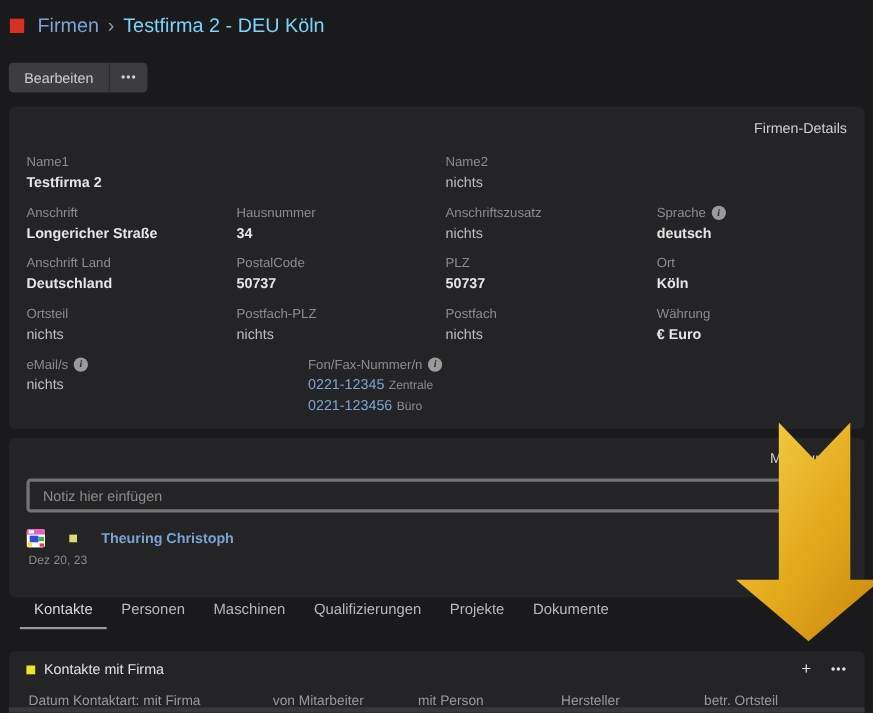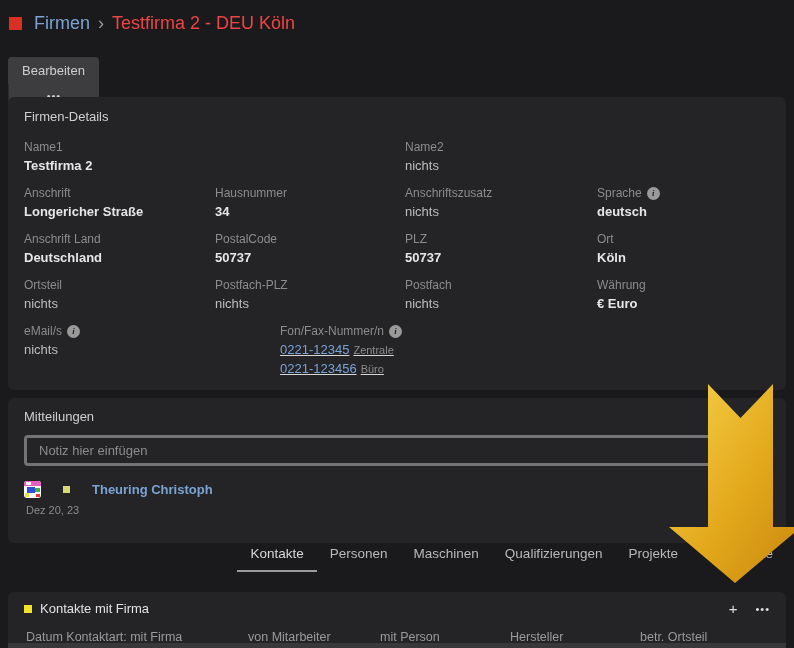--- a/index.html
+++ b/index.html
@@ -11,66 +11,66 @@
     color:#d6d6d6;
     -webkit-font-smoothing:antialiased;
   }
   .abs { position:absolute; }
 
   
   .breadcrumb { top:13px; left:9px; display:flex; align-items:center; gap:8px; font-size:18px; }
   .red-square { width:13px; height:13px; background:#d93025; display:inline-block; margin-right:4px; }
   .crumb-link { color:#7aa3d4; cursor:pointer; }
   .crumb-sep { color:#9a9a9a; }
-  .crumb-current { color:#ef4444;text-align:right; }
+  .crumb-current { color:#7dd3fc;text-align:right; }
 
   
   .toolbar { top:57px; left:8px; display:flex; }
-  .btn-group { display:flex; background:#3d3d40; border-radius:4px; overflow:hidden;flex-direction:column; }
+  .btn-group { display:flex; background:#3d3d40; border-radius:4px; overflow:hidden; }
   .btn { padding:6px 14px; font-size:13px; color:#cfcfcf; cursor:pointer; background:transparent; border:none; font-family:inherit; }
   .btn-more-seg { border-left:1px solid #2c2c2e; padding:6px 10px; letter-spacing:1px; font-size:11px; }
 
   
   .panel { left:8px; right:8px; background:#242427; border-radius:6px; }
-  .panel-title { font-size:13px; color:#d0d0d0; }
+  .panel-title { font-size:13px; color:#d0d0d0;text-align:right; }
 
   .panel-details { top:97px; height:293px; padding:12px 16px; }
   .panel-details .panel-title { margin-bottom:16px; }
   .field-row { display:grid; grid-template-columns:191px 190px 192px 1fr; margin-bottom:13px; }
   .field-label { font-size:12px; color:#8c8c8c; margin-bottom:4px; display:flex; align-items:center; gap:5px; }
   .field-value { font-size:13px; color:#e6e6e6; font-weight:bold; }
   .field-value.muted { font-weight:normal; color:#bdbdbd; }
   .info-icon { width:13px; height:13px; border-radius:50%; background:#9a9a9a; color:#242427;
                font-size:9px; font-weight:bold; display:inline-flex; align-items:center; justify-content:center;
                font-family:"Liberation Serif", serif; font-style:italic; }
   .row-special { display:flex; margin-bottom:0; }
   .col-email { width:256px; }
   .col-phone { width:253px; }
   .link { color:#7aa3d4; cursor:pointer; text-decoration:none; font-weight:normal; }
-  .phone-line { font-size:13px; margin-bottom:4px;text-decoration:underline; }
+  .phone-line { font-size:13px; margin-bottom:4px; }
   .phone-tag { font-size:11px; color:#8c8c8c; margin-left:4px; }
 
   
   .panel-messages { top:398px; height:145px; padding:11px 16px; }
   .panel-more { position:absolute; top:9px; right:12px; color:#bdbdbd; font-size:11px; letter-spacing:1px; cursor:pointer; }
   .note-input {
     margin-top:11px; width:100%; height:31px; background:transparent;
     border:3px solid #737373; border-radius:4px; color:#d6d6d6;
     font-size:13px; padding:0 12px; font-family:inherit;
   }
   .note-input::placeholder { color:#8c8c8c; opacity:1; }
   .activity { margin-top:15px; display:flex; align-items:center; gap:22px; font-size:13px; }
   .avatar { width:17px; height:17px; border-radius:3px; overflow:hidden; flex:0 0 auto; }
   .mini-square { width:7px; height:7px; background:#d9d973; display:inline-block; flex:0 0 auto; }
   .activity-user { color:#7aa3d4; font-weight:bold; cursor:pointer; }
   .activity-action { color:#9a9a9a; }
   .activity-date { margin-top:6px; margin-left:2px; font-size:11px; color:#8a8a8a; }
 
   
-  .tabs { top:540px; left:8px; right:8px; display:flex; padding-left:10px; height:32px;justify-content:flex-end; }
+  .tabs { top:540px; left:8px; right:8px; display:flex; padding-left:10px; height:32px; }
   .tab { padding:6px 13px; font-size:13.5px; color:#b9b9b9; cursor:pointer; border-bottom:2px solid transparent; }
   .tab.active { color:#d8d8d8; border-bottom-color:#9a9a9a; }
 
   
   .panel-contacts { top:592px; height:62px; border-bottom-left-radius:0; border-bottom-right-radius:0; }
   .contacts-header { display:flex; align-items:center; padding:8px 14px 0 16px;justify-content:center; }
   .yellow-square { width:8px; height:8px; background:#efe32a; display:inline-block; margin-right:8px; }
   .contacts-title { font-size:13px; color:#e2e2e2; flex:1; }
   .icon-btn { color:#e0e0e0; cursor:pointer; font-size:15px; padding:0 9px; }
   .icon-btn.more { font-size:11px; letter-spacing:1px; padding-right:2px; }

